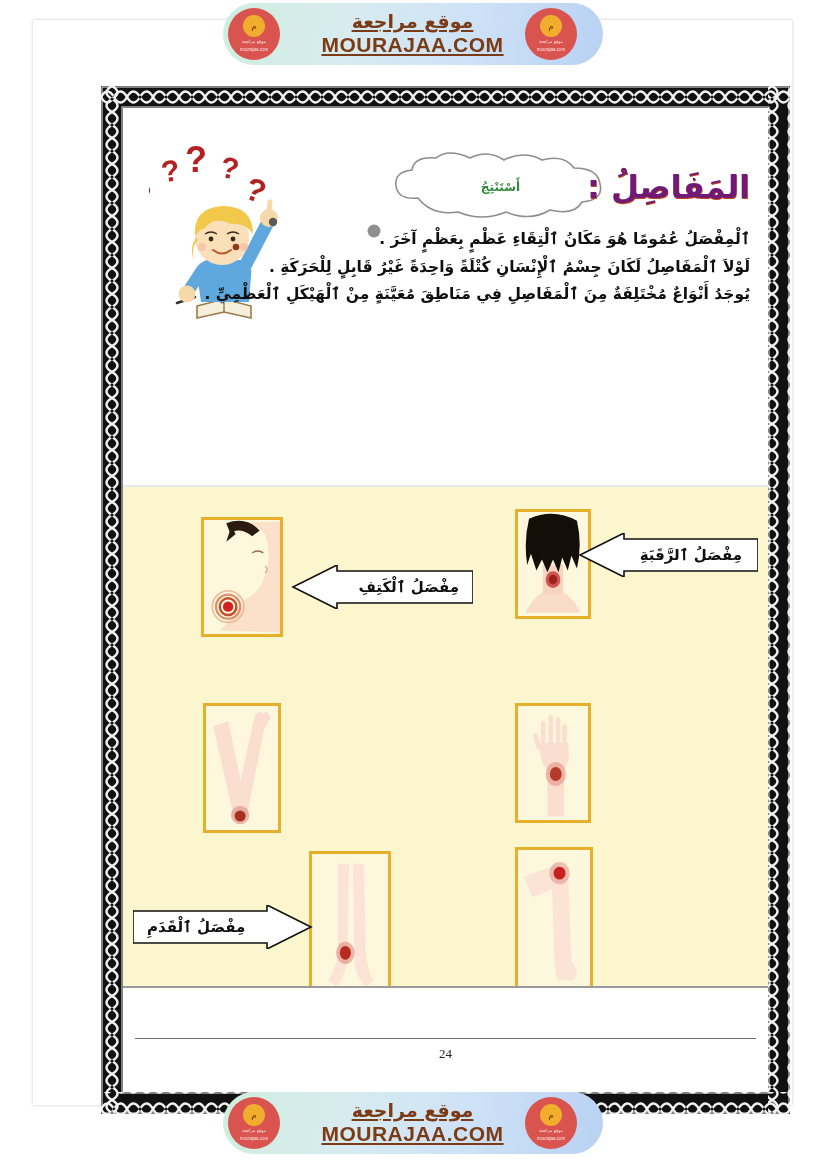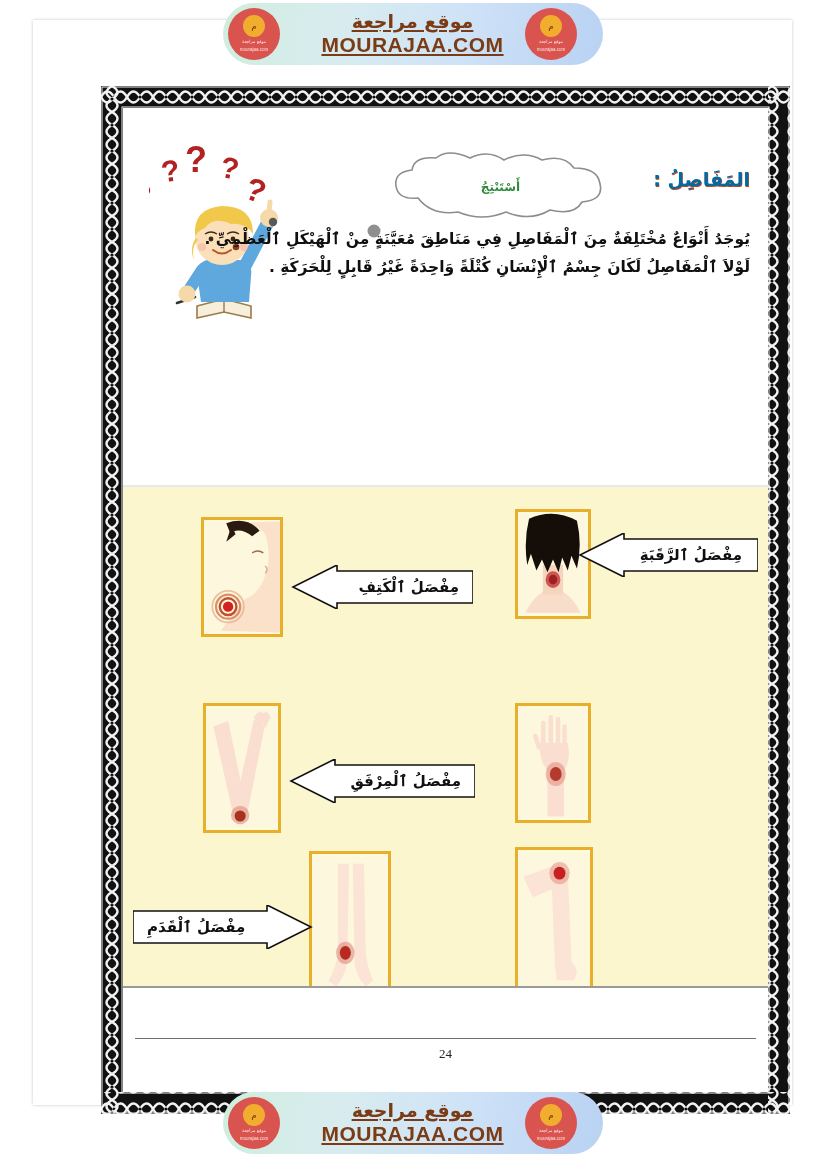--- a/index.html
+++ b/index.html
@@ -135,23 +135,23 @@
   .top-area {
     position: relative;
     height: 377px;
     background: #ffffff;
   }
 
   .page-title {
     position: absolute;
     right: 18px;
     top: 60px;
-    font-size: 19px;
-    font-weight: bold;
-    color: #0369a1;
+    font-size: 32px;
+    font-weight: bold;
+    color: #701a75;
     direction: rtl;
     text-shadow: 0.5px 0.5px 0 #c0441a;
   }
 
   .thought-bubble {
     position: absolute;
     right: 145px;
     top: 44px;
     width: 245px;
     height: 70px;
@@ -341,22 +341,23 @@
           </svg>
           <div class="bubble-label">أَسْتَنْتِجُ</div>
         </div>
         <svg style="position:absolute;right:383px;top:112px;width:22px;height:22px;" viewBox="0 0 22 22">
           <circle cx="11" cy="11" r="6.5" fill="#8f8f8f"></circle>
         </svg>
 
         <div class="page-title">المَفَاصِلُ :</div>
 
         <div class="bullets">
+          <div class="bullet-line">ٱلْمِفْصَلُ عُمُومًا هُوَ مَكَانُ ٱلْتِقَاءِ عَظْمٍ بِعَظْمٍ آخَرَ .</div>
+          <div class="bullet-line">لَوْلاَ ٱلْمَفَاصِلُ لَكَانَ جِسْمُ ٱلْإِنْسَانِ كُتْلَةً وَاحِدَةً غَيْرُ قَابِلٍ لِلْحَرَكَةِ .</div>
           <div class="bullet-line">يُوجَدُ أَنْوَاعٌ مُخْتَلِفَةٌ مِنَ ٱلْمَفَاصِلِ فِي مَنَاطِقَ مُعَيَّنَةٍ مِنْ ٱلْهَيْكَلِ ٱلْعَظْمِيِّ .</div>
-          <div class="bullet-line">لَوْلاَ ٱلْمَفَاصِلُ لَكَانَ جِسْمُ ٱلْإِنْسَانِ كُتْلَةً وَاحِدَةً غَيْرُ قَابِلٍ لِلْحَرَكَةِ .</div>
         </div>
       </div>
 
       <div class="diagram">
 
         <div class="photo" style="left:392px;top:22px;width:76px;height:110px;">
           <svg viewBox="0 0 76 110" style="width:100%;height:100%;display:block;">
             <rect width="76" height="110" fill="#fdf7de"></rect>
             <path d="M8 108 Q20 84 38 82 Q56 84 68 108 Z" fill="#f9ddcb"></path>
             <rect x="27" y="56" width="22" height="32" fill="#f6d5bf"></rect>
@@ -416,26 +417,20 @@
             <path d="M8 20 L24 14 L44 110 L30 118 Z" fill="#fadfd0"></path>
             <path d="M64 18 L52 12 L30 112 L44 118 Z" fill="#fadfd0"></path>
             <g fill="#fadfd0">
               <path d="M52 10 Q58 0 64 8 L60 22 Z"></path>
               <path d="M60 8 Q66 0 70 10 L64 22 Z"></path>
             </g>
             <ellipse cx="37" cy="116" rx="10" ry="10" fill="#d9867a" opacity="0.55"></ellipse>
             <ellipse cx="37" cy="117" rx="6" ry="6" fill="#a8321f"></ellipse>
           </svg>
         </div>
-        <div class="arrow-label" style="left:166px;top:272px;width:186px;">
-          <svg viewBox="0 0 186 44" style="position:absolute;inset:0;width:100%;height:100%;">
-            <path d="M186 6 L46 6 L46 0 L2 22 L46 44 L46 38 L186 38 Z" fill="#ffffff" stroke="#111" stroke-width="1.6"></path>
-          </svg>
-          <div class="txt" style="right:14px;">مِفْصَلُ ٱلْمِرْفَقِ</div>
-        </div>
 
         <div class="photo" style="left:392px;top:360px;width:78px;height:152px;">
           <svg viewBox="0 0 78 152" style="width:100%;height:100%;display:block;">
             <rect width="78" height="152" fill="#fdf7de"></rect>
             <path d="M6 26 L44 12 L50 34 L16 48 Z" fill="#fbe3d5"></path>
             <path d="M36 18 L54 22 L58 120 L40 124 Z" fill="#fbe3d5"></path>
             <path d="M40 120 L58 118 Q68 128 60 138 L42 138 Z" fill="#fbe3d5"></path>
             <ellipse cx="45" cy="22" rx="11" ry="12" fill="#dd8c7e" opacity="0.5"></ellipse>
             <ellipse cx="45" cy="22" rx="6.4" ry="7" fill="#c72020"></ellipse>
           </svg>

